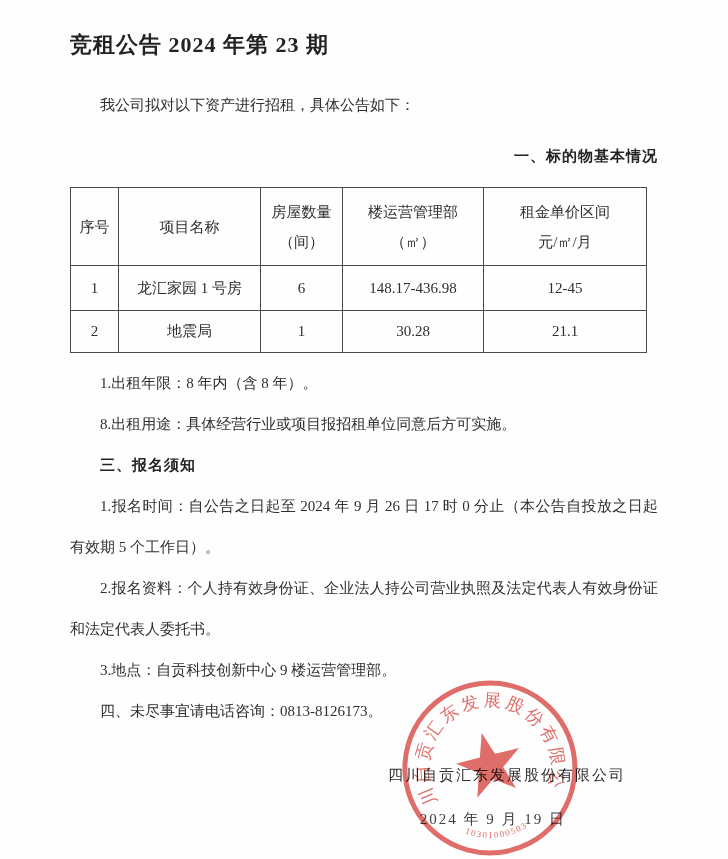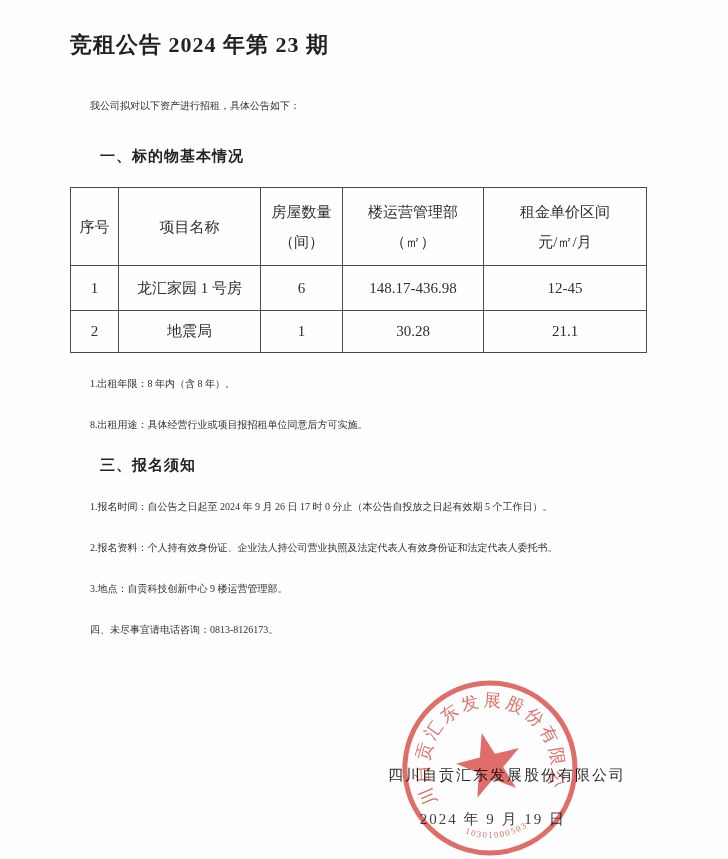--- a/index.html
+++ b/index.html
@@ -33,23 +33,23 @@
     text-indent: 2em;
   }
   .sec-heading {
     font-size: 15px;
     font-weight: 700;
     line-height: 41px;
     text-indent: 2em;
     letter-spacing: 1px;
     color: #242424;
   }
-  .h1-heading { margin-top: 10px; }
+  .h1-heading { margin-top: 10px; text-align: right; }
   .body-p {
-    font-size: 10px;
+    font-size: 15px;
     line-height: 41px;
     text-indent: 2em;
     text-align: justify;
   }
   table.assets {
     margin-top: 10px;
     margin-bottom: 10px;
     border-collapse: collapse;
     width: 576px;
     table-layout: fixed;

